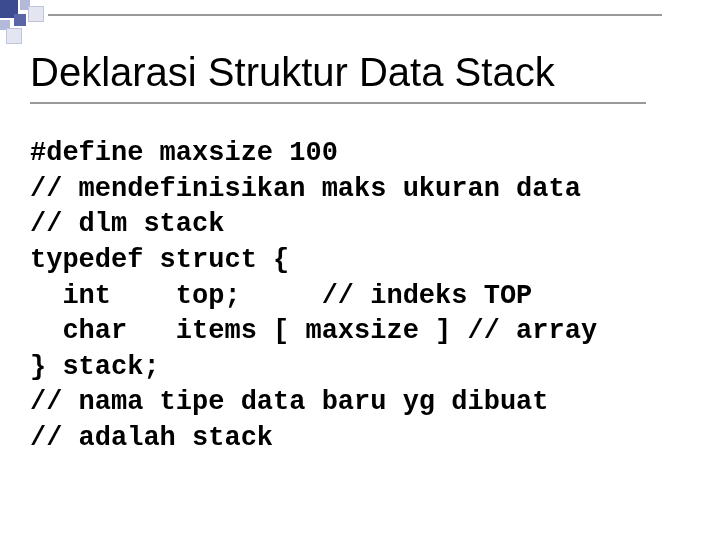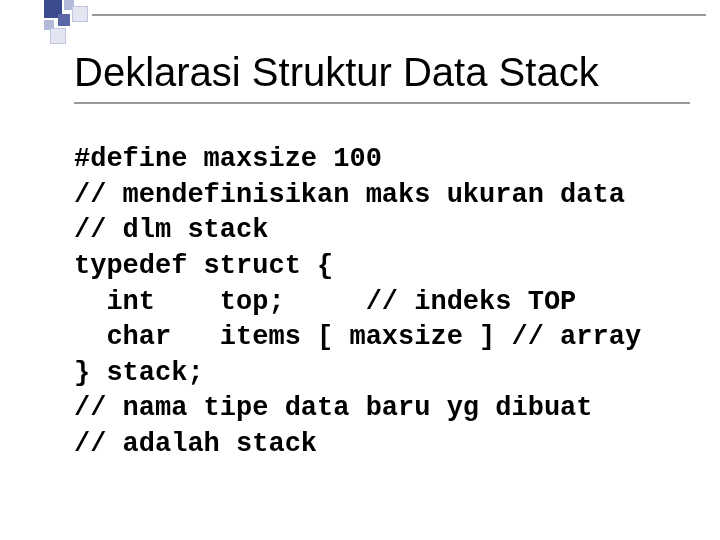--- a/index.html
+++ b/index.html
@@ -9,21 +9,20 @@
     height: 540px;
     background: #ffffff;
     font-family: Arial, Helvetica, sans-serif;
     overflow: hidden;
   }
   .slide {
     position: relative;
     width: 676px;
     height: 540px;
     box-sizing: border-box;
-    margin-left: 44px;
   }
   .corner-decoration {
     position: absolute;
     top: 0;
     left: 0;
     width: 42px;
     height: 42px;
   }
   .sq {
     position: absolute;
@@ -58,21 +57,21 @@
     font-weight: normal;
     margin: 0 0 6px 0;
   }
   .title-underline {
     border-top: 2px solid #999999;
     margin-top: 8px;
   }
 
   .code-block {
     position: absolute;
-    top: 142px;
+    top: 136px;
     left: 30px;
     right: 30px;
     font-family: "Courier New", Courier, monospace;
     font-size: 27px;
     line-height: 1.32;
     font-weight: bold;
     color: #000000;
     white-space: pre;
   }
 </style>

